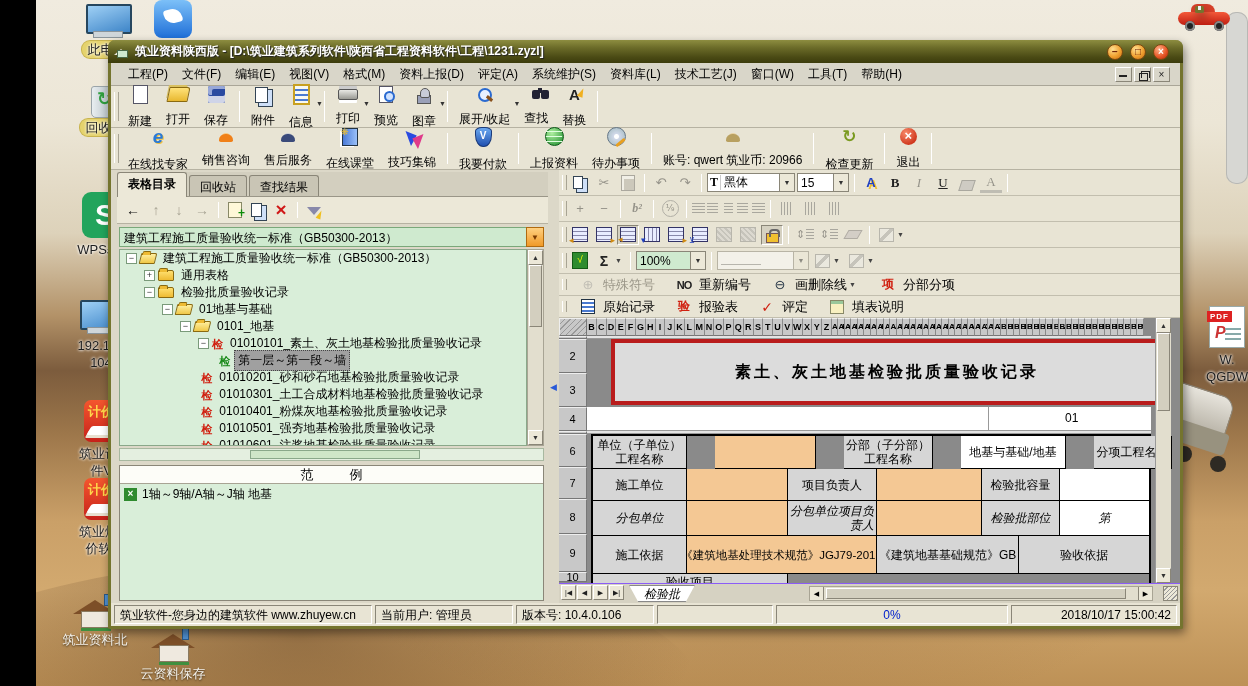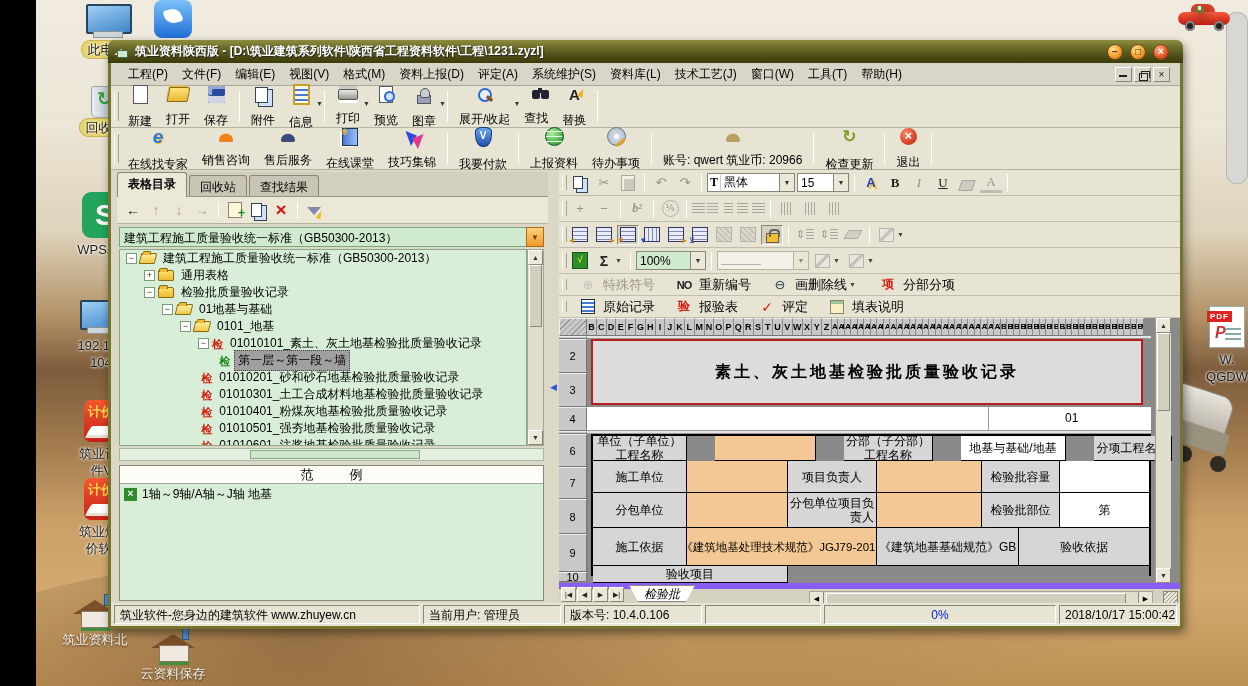--- a/index.html
+++ b/index.html
@@ -228,50 +228,50 @@
   
   .sheet { position:absolute; left:0; top:148px; width:621px; height:265px; background:#8a8a8a; overflow:hidden; }
   .sh-corner { position:absolute; left:0; top:0; width:28px; height:18px; background:#c8c8c8; border:1px solid; border-color:#eee #777 #777 #eee;
     background-image:repeating-linear-gradient(135deg,transparent 0 3px,#999 3px 4px); }
   .colheads { position:absolute; left:28px; top:0; width:568px; height:18px; display:flex; overflow:hidden; }
   .ch { flex:none; height:18px; background:#c8c8c8; border-right:1px solid #8a8a8a; border-bottom:1px solid #777; border-top:1px solid #eee; font-size:9px; font-weight:bold; text-align:center; line-height:16px; overflow:hidden; }
   .ch.wide { width:9.8px; } .ch.narrow { width:6.5px; font-size:8px; letter-spacing:-2px; }
   .rowheads { position:absolute; left:0; top:18px; width:28px; }
   .rh { background:#c8c8c8; border-bottom:1px solid #777; border-right:1px solid #777; border-top:1px solid #eee; font-size:11px; text-align:center; display:flex; align-items:center; justify-content:center; overflow:hidden; }
   .gridarea { position:absolute; left:28px; top:18px; width:568px; height:247px; }
-  .gcell-title { position:absolute; left:4px; top:3px; width:552px; height:66px; background:#dcdcdc; border:2px solid #b91c1c; display:flex; align-items:center; justify-content:center;
+  .gcell-title { position:absolute; left:24px; top:3px; width:552px; height:66px; background:#dcdcdc; border:4px solid #b91c1c; display:flex; align-items:center; justify-content:center;
     font-size:16px; font-weight:bold; letter-spacing:3px; }
   .grow4 { position:absolute; left:0; top:71px; width:564px; height:24px; background:#fff; border-bottom:1px solid #999; }
   .grow4 .seg { position:absolute; left:401px; top:0; height:24px; border-left:1px solid #999; }
   .grow4 .txt { position:absolute; left:478px; top:4px; font-size:12px; }
   .sliver { position:absolute; left:0; width:564px; height:3px; background:#e4e4e4; border-bottom:1px solid #999; }
   .s1 { top:0; } .s5 { top:95px; }
   .gtable { position:absolute; left:4px; top:98px; width:560px; border:2px solid #000; border-bottom:none; }
   .gtr { display:flex; }
   .gtd { border-right:1px solid #000; border-bottom:1px solid #000; display:flex; align-items:center; justify-content:center; text-align:center; font-size:12px; line-height:14px; padding:1px 2px; overflow:hidden; flex:none; }
   .gtd:last-child { border-right:none; flex:1; }
   .bg-lab { background:#d6d6d6; } .bg-org { background:#f4c894; } .bg-wht { background:#fff; }
   .nowrap { white-space:nowrap; font-size:11.5px; }
   .sheet-vsb { position:absolute; left:596px; top:0; width:16px; height:265px; background:#e2dece; border-left:1px solid #999; }
   .sheet-vsb .vsb-thumb { height:78px; }
   .sheet-vsb .dn { position:absolute; bottom:0; left:0; right:0; }
 
-  .tabbar { position:absolute; left:0; top:413px; width:621px; height:20px; background:#d6d2c2; border-top:6px solid #8b5cf6; display:flex; align-items:flex-end; gap:1px; padding:1px 2px; }
+  .tabbar { position:absolute; left:0; top:413px; width:621px; height:20px; background:#d6d2c2; border-top:1px solid #8b5cf6; display:flex; align-items:flex-start; gap:1px; padding:1px 2px; }
   .tb-nav { width:15px; height:15px; background:#ece8d8; border:1px solid; border-color:#fff #8a8678 #8a8678 #fff; font-size:7px; display:flex; align-items:center; justify-content:center; color:#222; }
   .sheettab { height:17px; padding:0 14px; background:#fff; clip-path:polygon(0 0,100% 0,86% 100%,14% 100%); font-style:italic; font-size:12px; line-height:17px; border:1px solid #888; margin-left:4px; }
   .tabhsb { position:absolute; left:250px; top:2px; height:15px; width:344px; background:#e2dece; border:1px solid #a8a494; }
   .tabhsb .lt { position:absolute; left:0; top:0; width:14px; height:13px; background:#ece8d8; border-right:1px solid #8a8678; font-size:7px; text-align:center; line-height:13px; }
   .tabhsb .th { position:absolute; left:16px; top:1px; width:300px; height:11px; background:#d3cfbf; border:1px solid; border-color:#fff #8a8678 #8a8678 #fff; }
   .tabhsb .rt { position:absolute; right:0; top:0; width:14px; height:13px; background:#ece8d8; border-left:1px solid #8a8678; font-size:7px; text-align:center; line-height:13px; }
   .tab-corner { position:absolute; right:2px; top:2px; width:15px; height:15px; background:#ece8d8; border:1px solid #8a8678; background-image:repeating-linear-gradient(135deg,transparent 0 2px,#999 2px 3px); }
 
   
   .statusbar { position:absolute; left:0; top:563px; width:1069px; height:23px; background:#e8e4d4; display:flex; gap:3px; padding:2px 3px; }
   .sp { border:1px solid; border-color:#8a8678 #fff #fff #8a8678; background:#e8e4d4; font-size:12px; padding:1px 5px; white-space:nowrap; overflow:hidden; line-height:16px; }
-  .sp1 { width:306px; } .sp2 { width:138px; } .sp3 { width:138px; } .sp4 { width:116px; }
+  .sp1 { width:258px; } .sp2 { width:138px; } .sp3 { width:138px; } .sp4 { width:116px; }
   .sp5 { width:232px; text-align:center; color:#0020cc; } .sp6 { flex:1; text-align:right; }
 </style>
 </head>
 <body>
 
 <div class="screen">
   <div class="dune dune1"></div>
   <div class="dune dune2"></div>
   <div class="wp-grayrect"></div>
   <div class="wp-car">
@@ -814,37 +814,37 @@
             </div>
           <div class="gridarea" id="gridarea">
             <div class="sliver s1"></div>
             <div class="gcell-title">素土、灰土地基检验批质量验收记录</div>
             <div class="grow4">
               <span class="seg"></span>
               <span class="txt">01</span>
             </div>
             <div class="sliver s5"></div>
             <div class="gtable" id="gtable">
-                <div class="gtr" style="height: 25px; gap: 28px;">
+                <div class="gtr" style="height: 33px; gap: 28px;">
                   <div class="gtd bg-lab" style="width: 94px;">单位（子单位）工程名称</div>
                   <div class="gtd bg-org" style="width: 101px;"></div>
                   <div class="gtd bg-lab" style="width: 89px;">分部（子分部）工程名称</div>
                   <div class="gtd bg-wht" style="width: 105px;">地基与基础/地基</div>
                   <div class="gtd bg-lab" style="width: 78px;">分项工程名称</div>
                   <div class="gtd bg-wht"></div>
                 </div>
                 <div class="gtr" style="height: 32px;">
                   <div class="gtd bg-lab" style="width: 94px;">施工单位</div>
                   <div class="gtd bg-org" style="width: 101px;"></div>
                   <div class="gtd bg-lab" style="width: 89px;">项目负责人</div>
                   <div class="gtd bg-org" style="width: 105px;"></div>
                   <div class="gtd bg-lab" style="width: 78px;">检验批容量</div>
                   <div class="gtd bg-wht"></div>
                 </div>
-                <div class="gtr" style="height: 35px;">
+                <div class="gtr" style="height: 35px; font-style: italic;">
                   <div class="gtd bg-lab" style="width: 94px;">分包单位</div>
                   <div class="gtd bg-org" style="width: 101px;"></div>
                   <div class="gtd bg-lab" style="width: 89px; text-align: right;">分包单位项目负责人</div>
                   <div class="gtd bg-org" style="width: 105px;"></div>
                   <div class="gtd bg-lab" style="width: 78px;">检验批部位</div>
                   <div class="gtd bg-wht">第</div>
                 </div>
                 <div class="gtr" style="height: 38px;">
                   <div class="gtd bg-lab" style="width: 94px;">施工依据</div>
                   <div class="gtd bg-org nowrap" style="width: 190px;">《建筑地基处理技术规范》JGJ79-2012</div>

